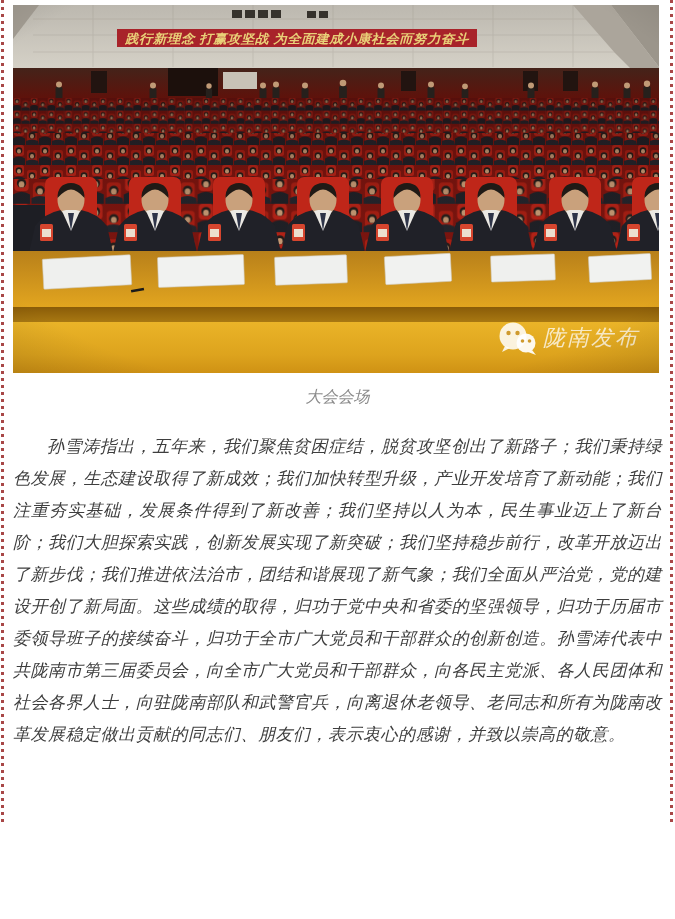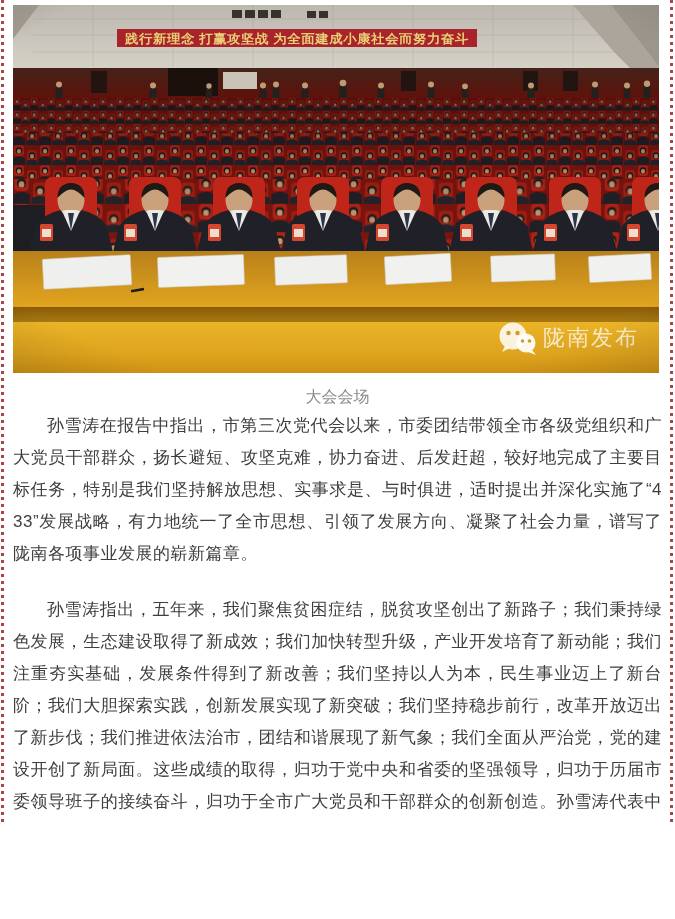--- a/index.html
+++ b/index.html
@@ -1,19 +1,19 @@
 <!DOCTYPE html>
 <html><head>
 <meta charset="utf-8">
 <style>
   html,body { margin:0; padding:0; }
   body { background:#ffffff; font-family:"Liberation Sans", sans-serif; }
   .page {
     position:relative; width:675px; height:823px;
-    background:#ffffff; overflow:hidden;
+    background:#ffffff; overflow:hidden;font-style:italic;
   }
   .dotted-border {
     position:absolute; top:0; bottom:0; width:3px;
     background:repeating-linear-gradient(to bottom, #a84747 0 3px, transparent 3px 7px);
   }
   .dotted-border.left  { left:1px; }
   .dotted-border.right { left:670px; }
   .photo-figure {
     display:block; margin:5px 0 0 13px; width:646px; height:368px;
     line-height:0;
@@ -219,16 +219,15 @@
         </g>
         <text x="530" y="340" font-size="22" letter-spacing="2" fill="rgba(252,250,244,0.78)">陇南发布</text>
       </g>
 
       <rect x="0" y="0" width="646" height="368" fill="url(#vignette)"></rect>
     </svg>
   </figure>
 
   <div class="caption">大会会场</div>
 
-  <p class="para first">孙雪涛在报告中指出，市第三次党代会以来，市委团结带领全市各级党组织和广大党员干部群众，扬长避短、攻坚克难，协力奋进、后发赶超，较好地完成了主要目标任务，特别是我们坚持解放思想、实事求是、与时俱进，适时提出并深化实施了“433”发展战略，有力地统一了全市思想、引领了发展方向、凝聚了社会力量，谱写了陇南各项事业发展的崭新篇章。</p>
   <p class="para second">孙雪涛指出，五年来，我们聚焦贫困症结，脱贫攻坚创出了新路子；我们秉持绿色发展，生态建设取得了新成效；我们加快转型升级，产业开发培育了新动能；我们注重夯实基础，发展条件得到了新改善；我们坚持以人为本，民生事业迈上了新台阶；我们大胆探索实践，创新发展实现了新突破；我们坚持稳步前行，改革开放迈出了新步伐；我们推进依法治市，团结和谐展现了新气象；我们全面从严治党，党的建设开创了新局面。这些成绩的取得，归功于党中央和省委的坚强领导，归功于历届市委领导班子的接续奋斗，归功于全市广大党员和干部群众的创新创造。孙雪涛代表中共陇南市第三届委员会，向全市广大党员和干部群众，向各民主党派、各人民团体和社会各界人士，向驻陇南部队和武警官兵，向离退休老领导、老同志和所有为陇南改革发展稳定做出贡献的同志们、朋友们，表示衷心的感谢，并致以崇高的敬意。</p>
 
 </div>
 
 </body></html>

